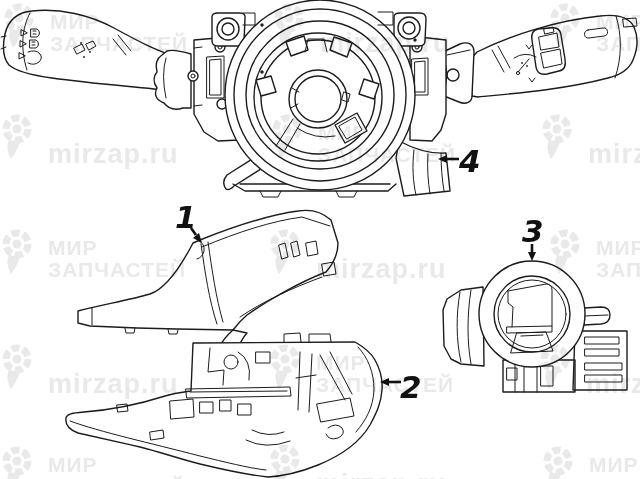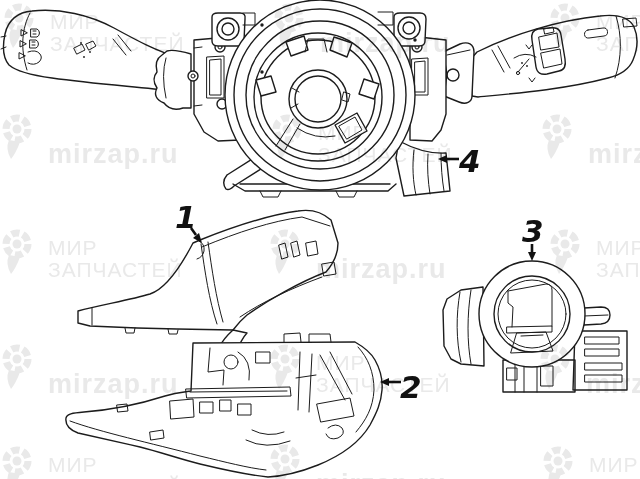--- a/index.html
+++ b/index.html
@@ -10,21 +10,21 @@
   .art .thin{stroke-width:1;}
   .art .fw{fill:#ffffff;}
   .art .dot{fill:#1c1c1c;stroke:none;}
   .art .callout-line{fill:none;stroke:#111;stroke-width:2.6;}
   .art .callout-head{fill:#111;stroke:none;}
   .art text.callout{font-family:"DejaVu Sans",sans-serif;font-weight:bold;font-style:italic;
                     font-size:31px;fill:#111;}
   .watermarks{position:absolute;inset:0;z-index:2;mix-blend-mode:multiply;pointer-events:none;}
   .wm{position:absolute;display:flex;color:#e9e9e9;}
   .wm-logo{flex:0 0 auto;}
-  .wm-lines{font-weight:normal;font-size:21px;line-height:1.05;letter-spacing:1px;margin:9px 0 0 14px;white-space:nowrap;}
+  .wm-lines{font-weight:bold;font-size:21px;line-height:1.05;letter-spacing:1px;margin:9px 0 0 14px;white-space:nowrap;}
   .wm-site{font-weight:bold;font-size:27px;letter-spacing:1px;margin:26px 0 0 14px;white-space:nowrap;}
 </style>
 </head>
 <body>
 
 <div class="stage">
 
   <svg class="art" viewBox="0 0 640 479">
 
     <g>

